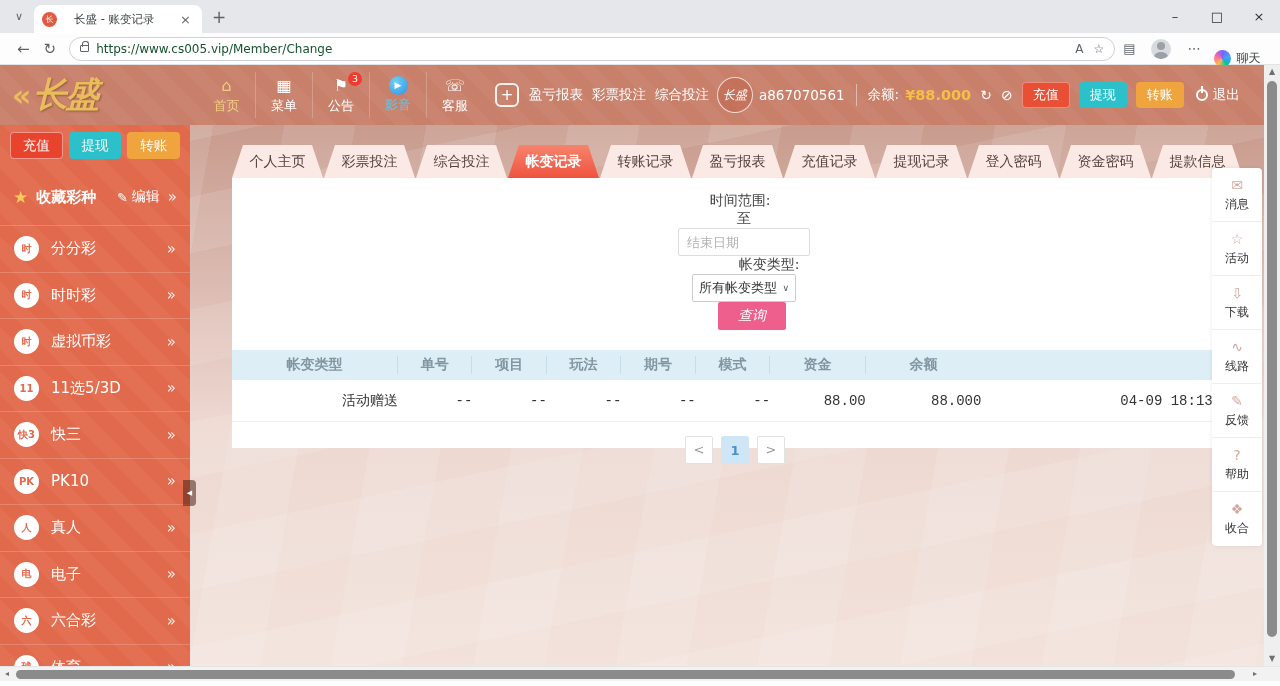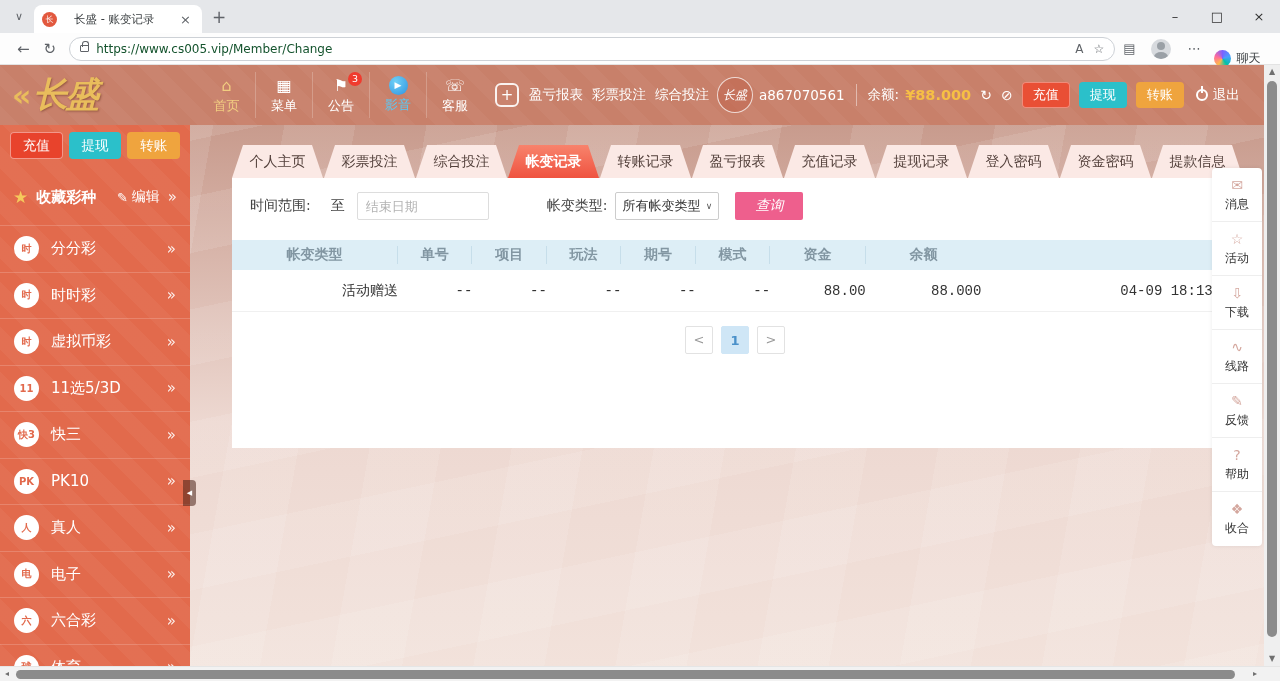--- a/index.html
+++ b/index.html
@@ -96,21 +96,21 @@
   .side-chevron { font-size:15px; opacity:.9; }
   .collapse-handle { position:absolute; left:183px; top:355px; width:13px; height:26px; background:rgba(74,35,24,.55); border-radius:0 4px 4px 0; color:#fff; font-size:7px; line-height:26px; text-align:center; z-index:3; cursor:pointer; }
 
   
   .tabs-row { position:absolute; left:232px; top:20px; display:flex; }
   .page-tab { width:91px; height:33px; margin-right:1px; background:#fbe9e5; color:#53403b; font-size:14px; line-height:33px; text-align:center; clip-path:polygon(11px 0, calc(100% - 11px) 0, 100% 100%, 0 100%); cursor:pointer; white-space:nowrap; }
   .page-tab.active { background:linear-gradient(#f8836c, #ef5340); color:#fff; font-weight:bold; }
 
   
   .card { position:absolute; left:232px; top:53px; width:1006px; height:270px; background:#fff; }
-  .filter { display:flex; align-items:center; padding:14px 0 0 18px; font-size:14px; color:#444; }
+  .filter { display:flex; align-items:center; padding:14px 0 0 18px; font-size:14px; color:#444;flex-direction:column; }
   .f-label { margin-right:8px; white-space:nowrap; }
   .date-input { width:132px; height:28px; border:1px solid #ddd; border-radius:2px; padding:0 8px; font-size:13px; color:#333; font-family:inherit; }
   .date-input::placeholder { color:#b3b3b3; }
   .to-label { margin:0 12px; }
   .type-label { margin-left:58px; margin-right:8px; white-space:nowrap; }
   .type-select { width:104px; height:28px; border:1px solid #ccc; border-radius:2px; display:flex; align-items:center; justify-content:space-between; padding:0 6px; font-size:13px; color:#333; cursor:pointer; }
   .select-chevron { font-size:9px; color:#555; }
   .query-btn { width:68px; height:28px; margin-left:16px; background:#ee5f8d; color:#fff; border:none; border-radius:2px; font-size:14px; font-family:inherit; cursor:pointer;font-style:italic; }
   .thead { margin-top:20px; height:30px; background:#ddeef6; display:flex; align-items:center; color:#8296a2; font-size:14px; font-weight:bold; }
   .thead > div { text-align:center; border-right:1px solid rgba(141,184,206,.28); }

